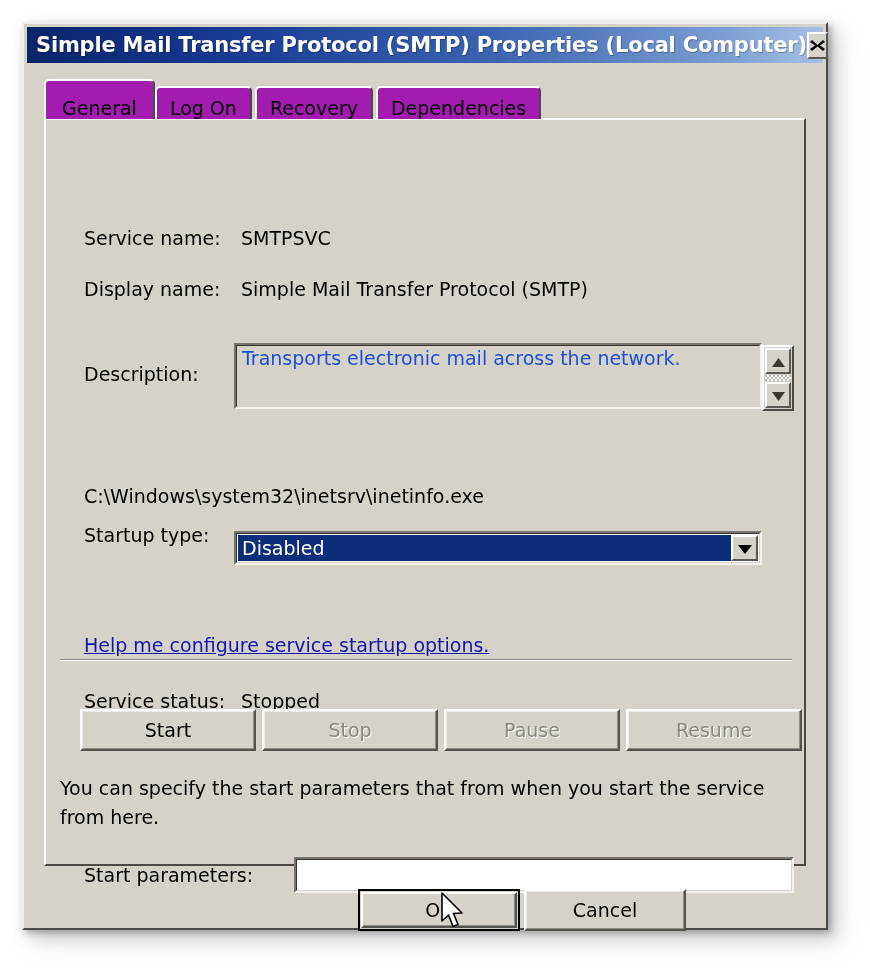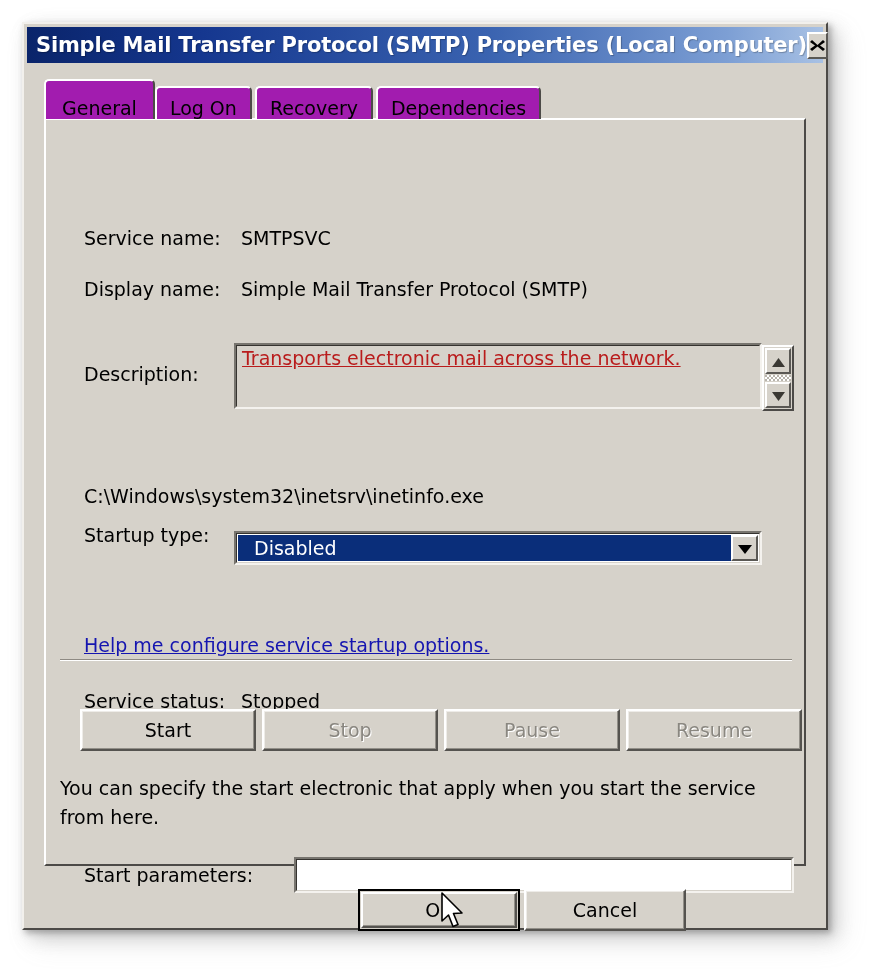--- a/index.html
+++ b/index.html
@@ -171,24 +171,23 @@
     top: 223px;
     width: 528px;
     height: 66px;
     background: #d6d2ca;
   }
   #desc-text {
     position: absolute;
     left: 6px;
     top: 2px;
     font-size: 19px;
-    color: #b91c1c;
+    color: #1d4ed8;
     white-space: nowrap;
     z-index: 2;
-    text-decoration: underline;
   }
   #desc-scroll {
     position: absolute;
     right: -34px;
     top: 0;
     width: 32px;
     height: 66px;
     background: #d6d2ca;
     border: 2px solid #d6d2ca;
     border-top-color: #ffffff;
@@ -254,21 +253,21 @@
   }
   #combo-value {
     position: absolute;
     left: 2px;
     top: 2px;
     right: 29px;
     bottom: 2px;
     background: #0a2e7a;
     color: #ffffff;
     font-size: 19px;
-    padding-left: 16px;
+    padding-left: 4px;
     display: flex;
     align-items: center;
     white-space: nowrap;
     box-sizing: border-box;
   }
   #combo-arrow {
     position: absolute;
     right: 2px;
     top: 2px;
     width: 27px;
@@ -488,21 +487,21 @@
     <div class="btn action-btn disabled" id="btn-stop">
       <span>Stop</span>
     </div>
     <div class="btn action-btn disabled" id="btn-resume">
       <span>Resume</span>
     </div>
     <div class="btn action-btn disabled" id="btn-pause">
       <span>Pause</span>
     </div>
 
-    <span class="instr" id="instr1">You can specify the start electronic that apply when you start the service</span>
+    <span class="instr" id="instr1">You can specify the start parameters that from when you start the service</span>
     <span class="instr" id="instr2">from here.</span>
 
     <span class="lbl" style="left:38px; top:744px;">Start parameters:</span>
     <div class="sunken" id="startparam-box">
       <input type="text" id="startparam-input" style="position: absolute; inset: 3px; border: none; outline: none; background: rgb(255, 255, 255); font-family: &quot;DejaVu Sans&quot;, &quot;Liberation Sans&quot;, sans-serif; font-size: 19px; z-index: 3;" placeholder="">
     </div>
 
   </div>
 
   <div class="btn bottom-btn" id="btn-ok">

